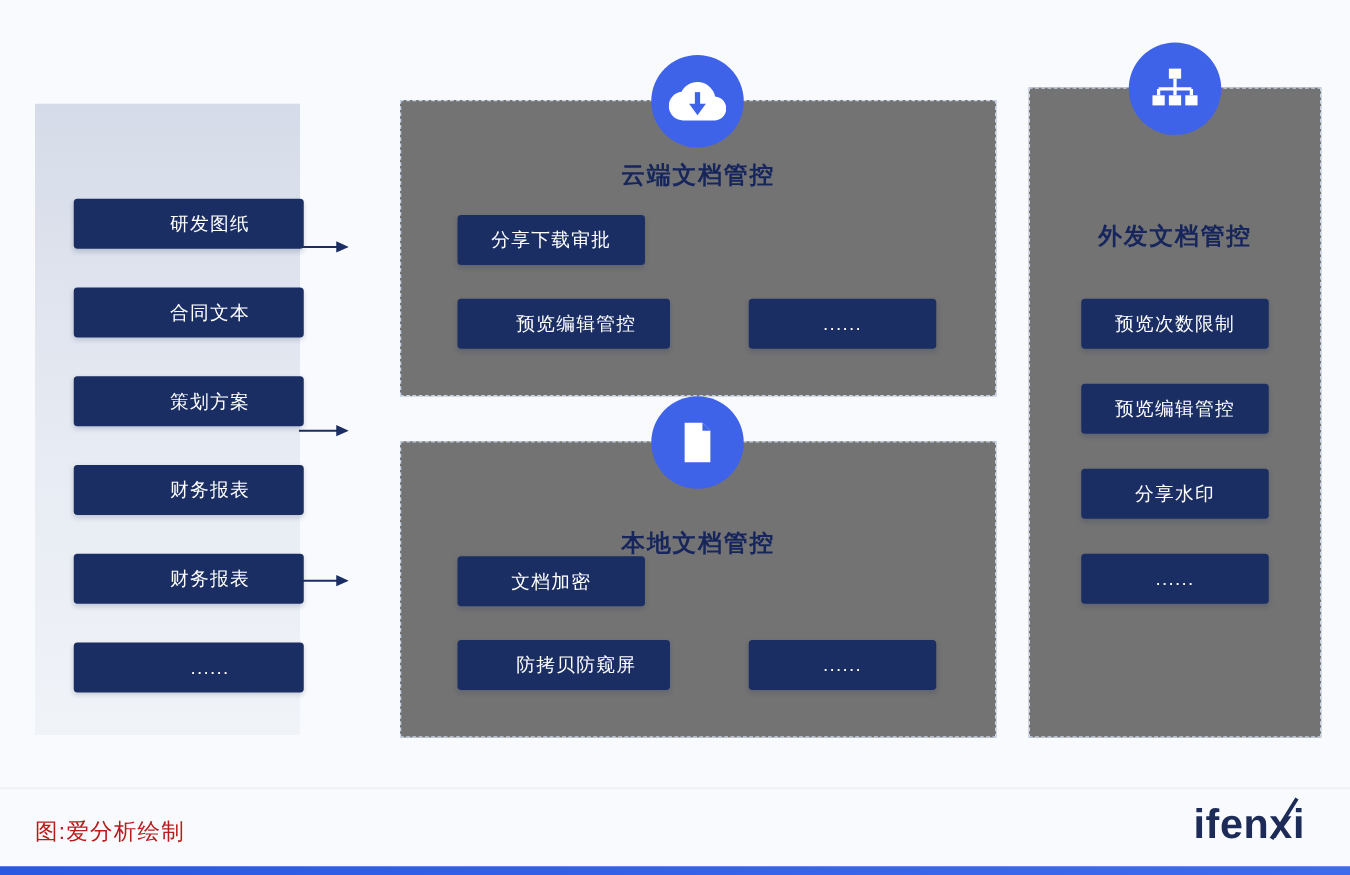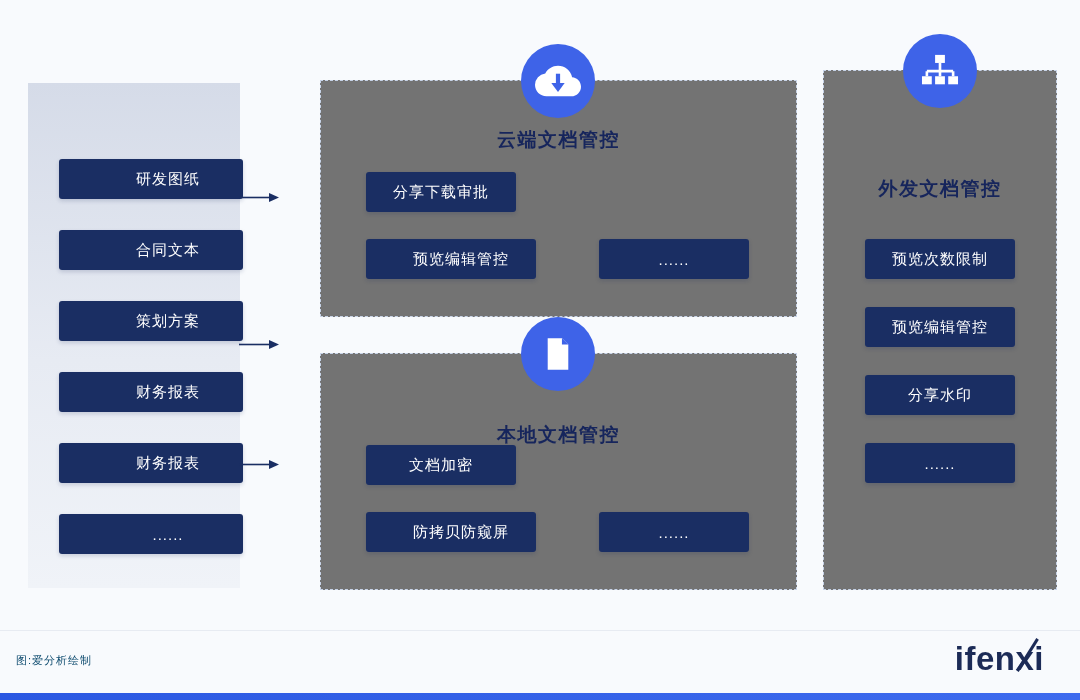--- a/index.html
+++ b/index.html
@@ -58,22 +58,22 @@
   .box-ext .pill { left:41px; }
   .box-ext .e1{top:168px}.box-ext .e2{top:236px}.box-ext .e3{top:304px}.box-ext .e4{top:372px}
 
   
   .arrow { position:absolute; left:239px; }
   .arrow-1{top:191px}.arrow-2{top:338px}.arrow-3{top:458px}
 
   
   .footer-line { position:absolute; left:0; top:630px; width:100%; height:1px; background:#e7ebf2; }
   .caption {
-    position:absolute; left:16px; top:653px;
-    font-size:11px; color:#0c4a6e; letter-spacing:1px;
+    position:absolute; left:28px; top:653px;
+    font-size:18px; color:#b91c1c; letter-spacing:1px;
   }
   .logo {
     position:absolute; right:36px; top:640px;
     font-size:33px; font-weight:bold; color:#1c2b57; letter-spacing:0.5px;
   }
   .logo-slash {
     position:absolute; right:15px; top:-4px; width:3px; height:38px;
     background:#1c2b57; transform:rotate(32deg);
   }
   .bottom-bar {

